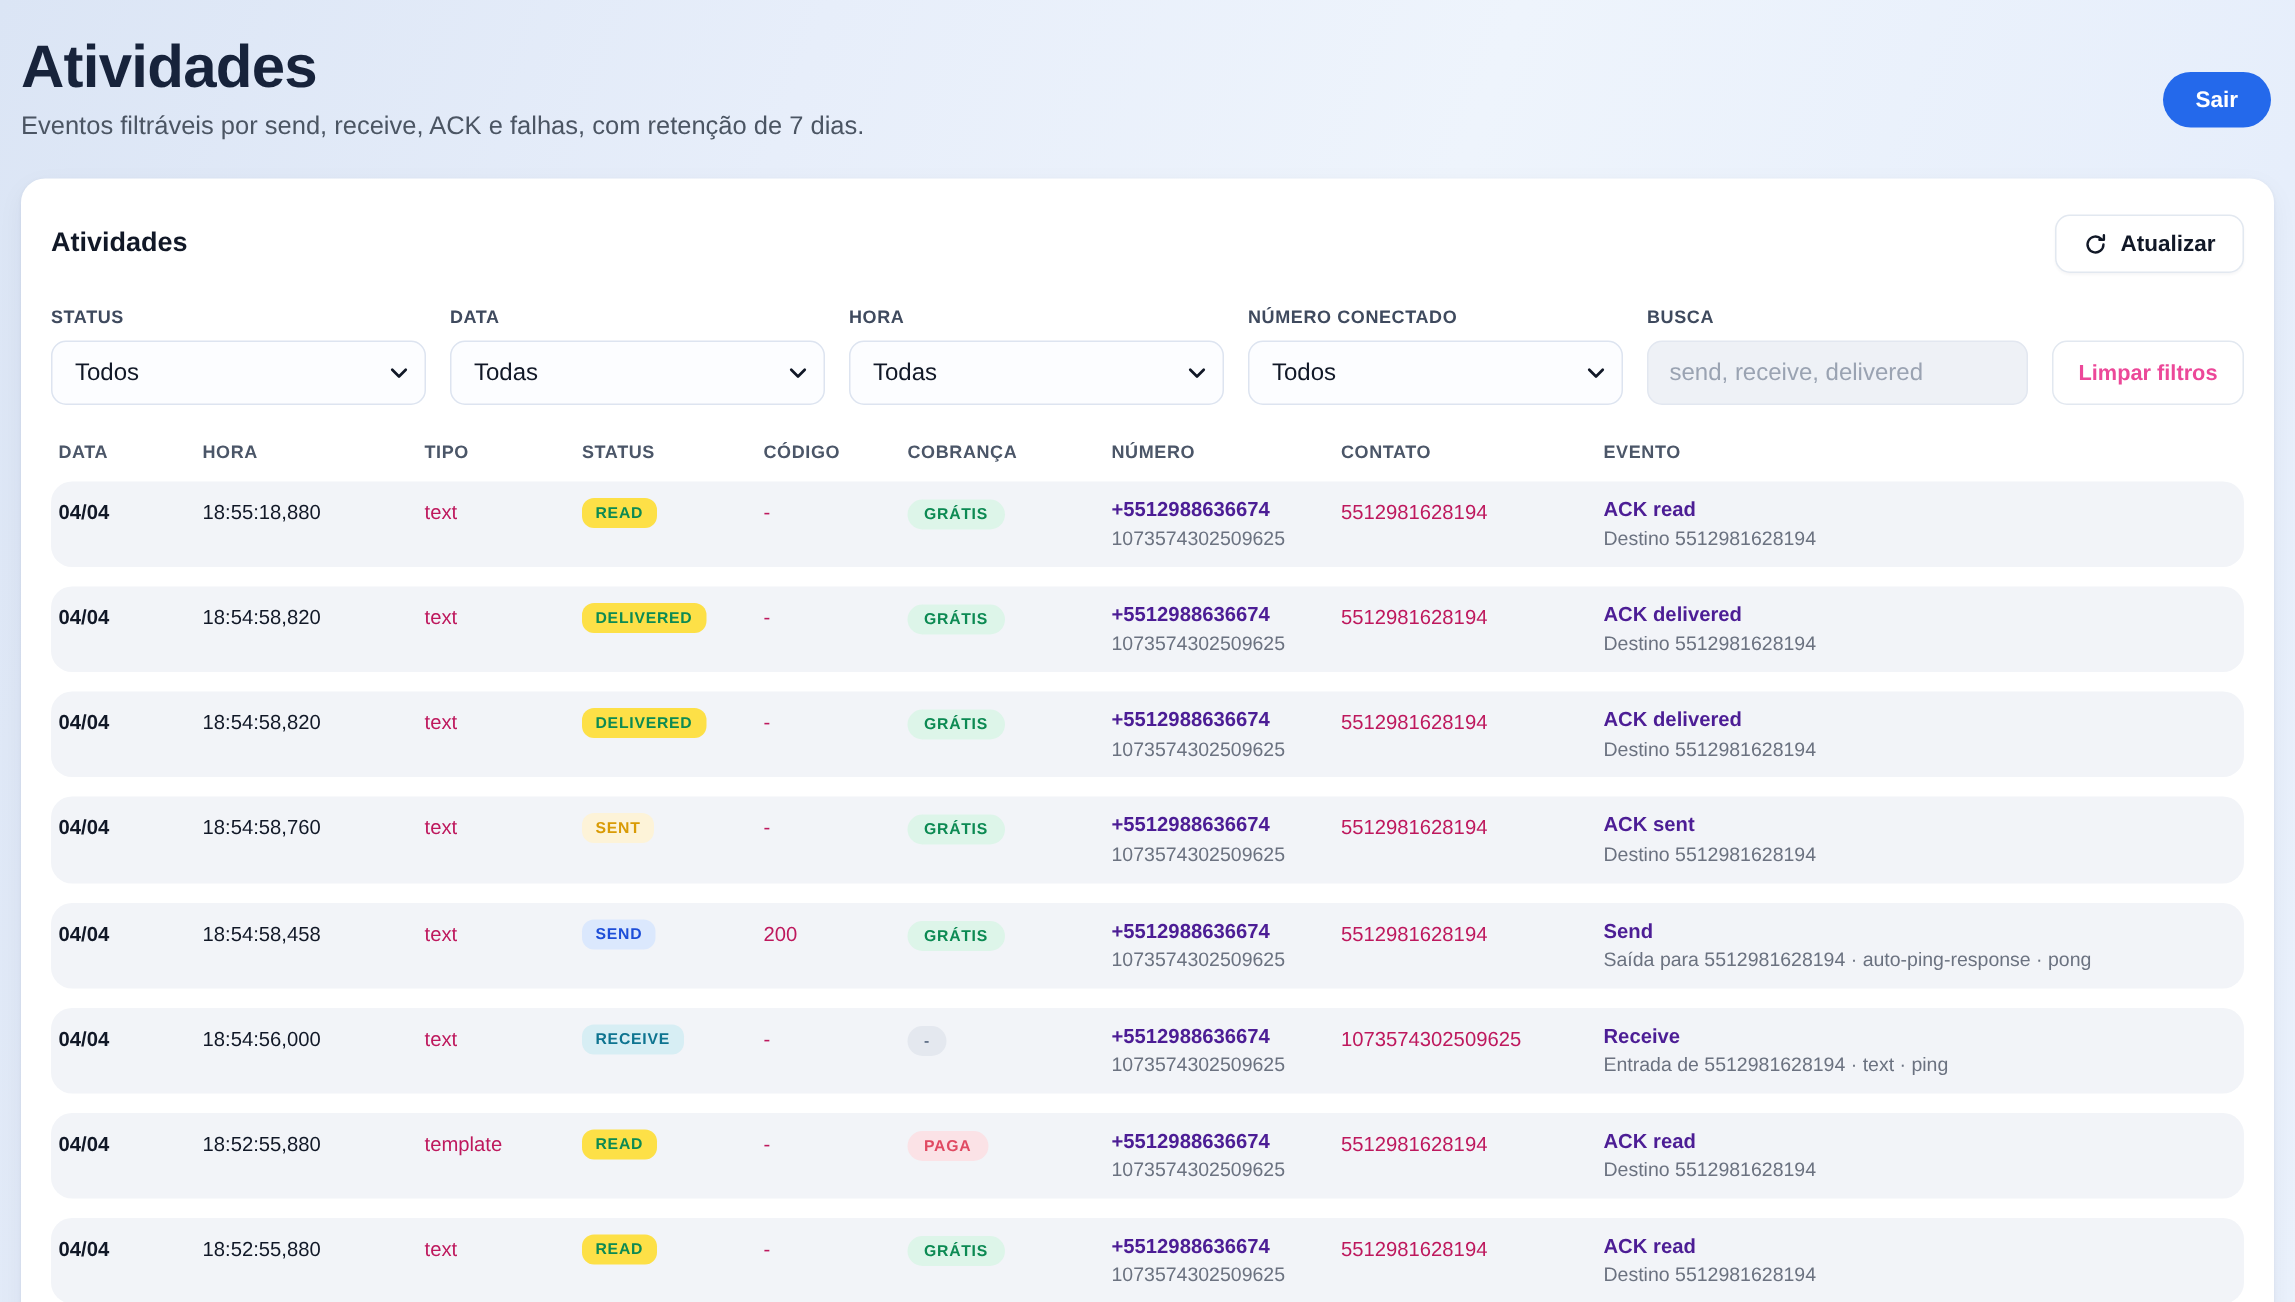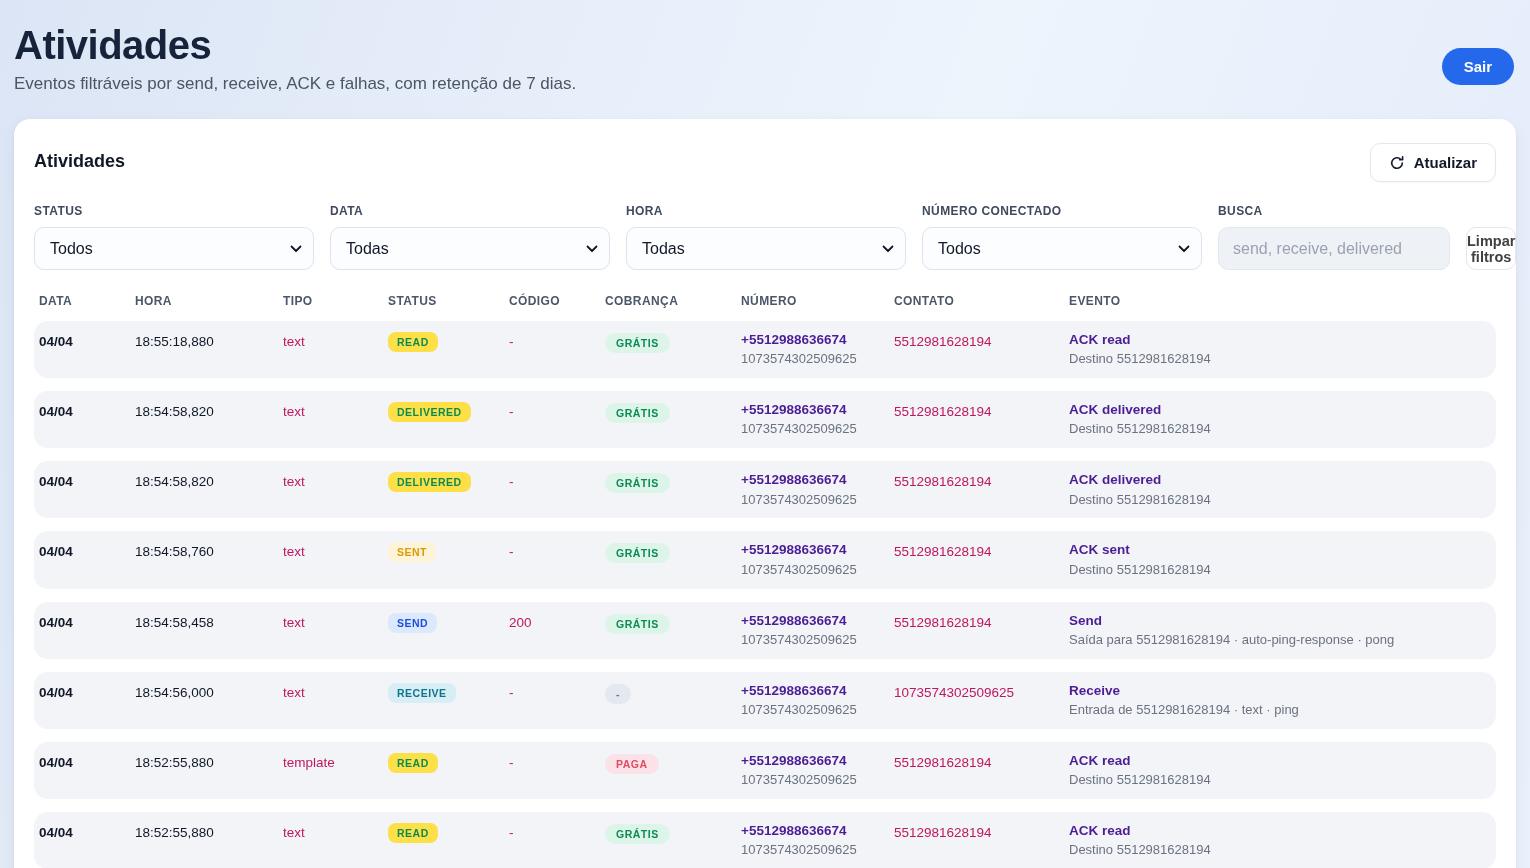--- a/index.html
+++ b/index.html
@@ -38,34 +38,34 @@
   }
   .refresh-btn svg { display:block; }
 
   
   .filters { display:flex; gap:16px; margin-top:22px; align-items:flex-end; }
   .filter-group { display:flex; flex-direction:column; }
   .filter-label { font-size:12px; font-weight:700; letter-spacing:.4px; color:#3f4a5e; margin-bottom:9px; text-transform:uppercase; }
   .select-wrap { position:relative; }
   .select-wrap select {
     appearance:none; -webkit-appearance:none;
-    width:280px; height:43px; border:1px solid #dde4f0; border-radius:10px;
+    width:250px; height:43px; border:1px solid #dde4f0; border-radius:10px;
     background:#fcfdff; padding:0 34px 0 15px; font-size:16px; color:#111827;
     font-family:"Liberation Sans", sans-serif; cursor:pointer;
   }
   .select-wrap .chev { position:absolute; right:12px; top:50%; transform:translateY(-50%); pointer-events:none; display:flex; }
   .search-input {
-    width:232px; height:43px; border:1px solid #e2e7f0; border-radius:10px;
+    width:254px; height:43px; border:1px solid #e2e7f0; border-radius:10px;
     background:#eef1f6; padding:0 14px; font-size:16px; color:#111827;
     font-family:"Liberation Sans", sans-serif;
   }
   .search-input::placeholder { color:#9aa3b2; }
   .clear-btn {
     height:43px; width:130px; background:#fff; border:1px solid #e2e8f0; border-radius:10px;
-    font-size:14.5px; font-weight:700; color:#404040; cursor:pointer;
+    font-size:14.5px; font-weight:700; color:#ec4899; cursor:pointer;
     font-family:"Liberation Sans", sans-serif;
   }
 
   
   .grid-cols { display:grid; grid-template-columns:96px 148px 105px 121px 96px 136px 153px 175px 1fr; }
   .table-wrap { margin-top:24px; }
   .thead { padding:0 12px 0 5px; margin-bottom:13px; }
   .th { font-size:12px; font-weight:700; color:#4b5668; letter-spacing:.4px; text-transform:uppercase; }
   .row {
     background:#f2f4f8; border-radius:14px; padding:10px 12px 10px 5px;

